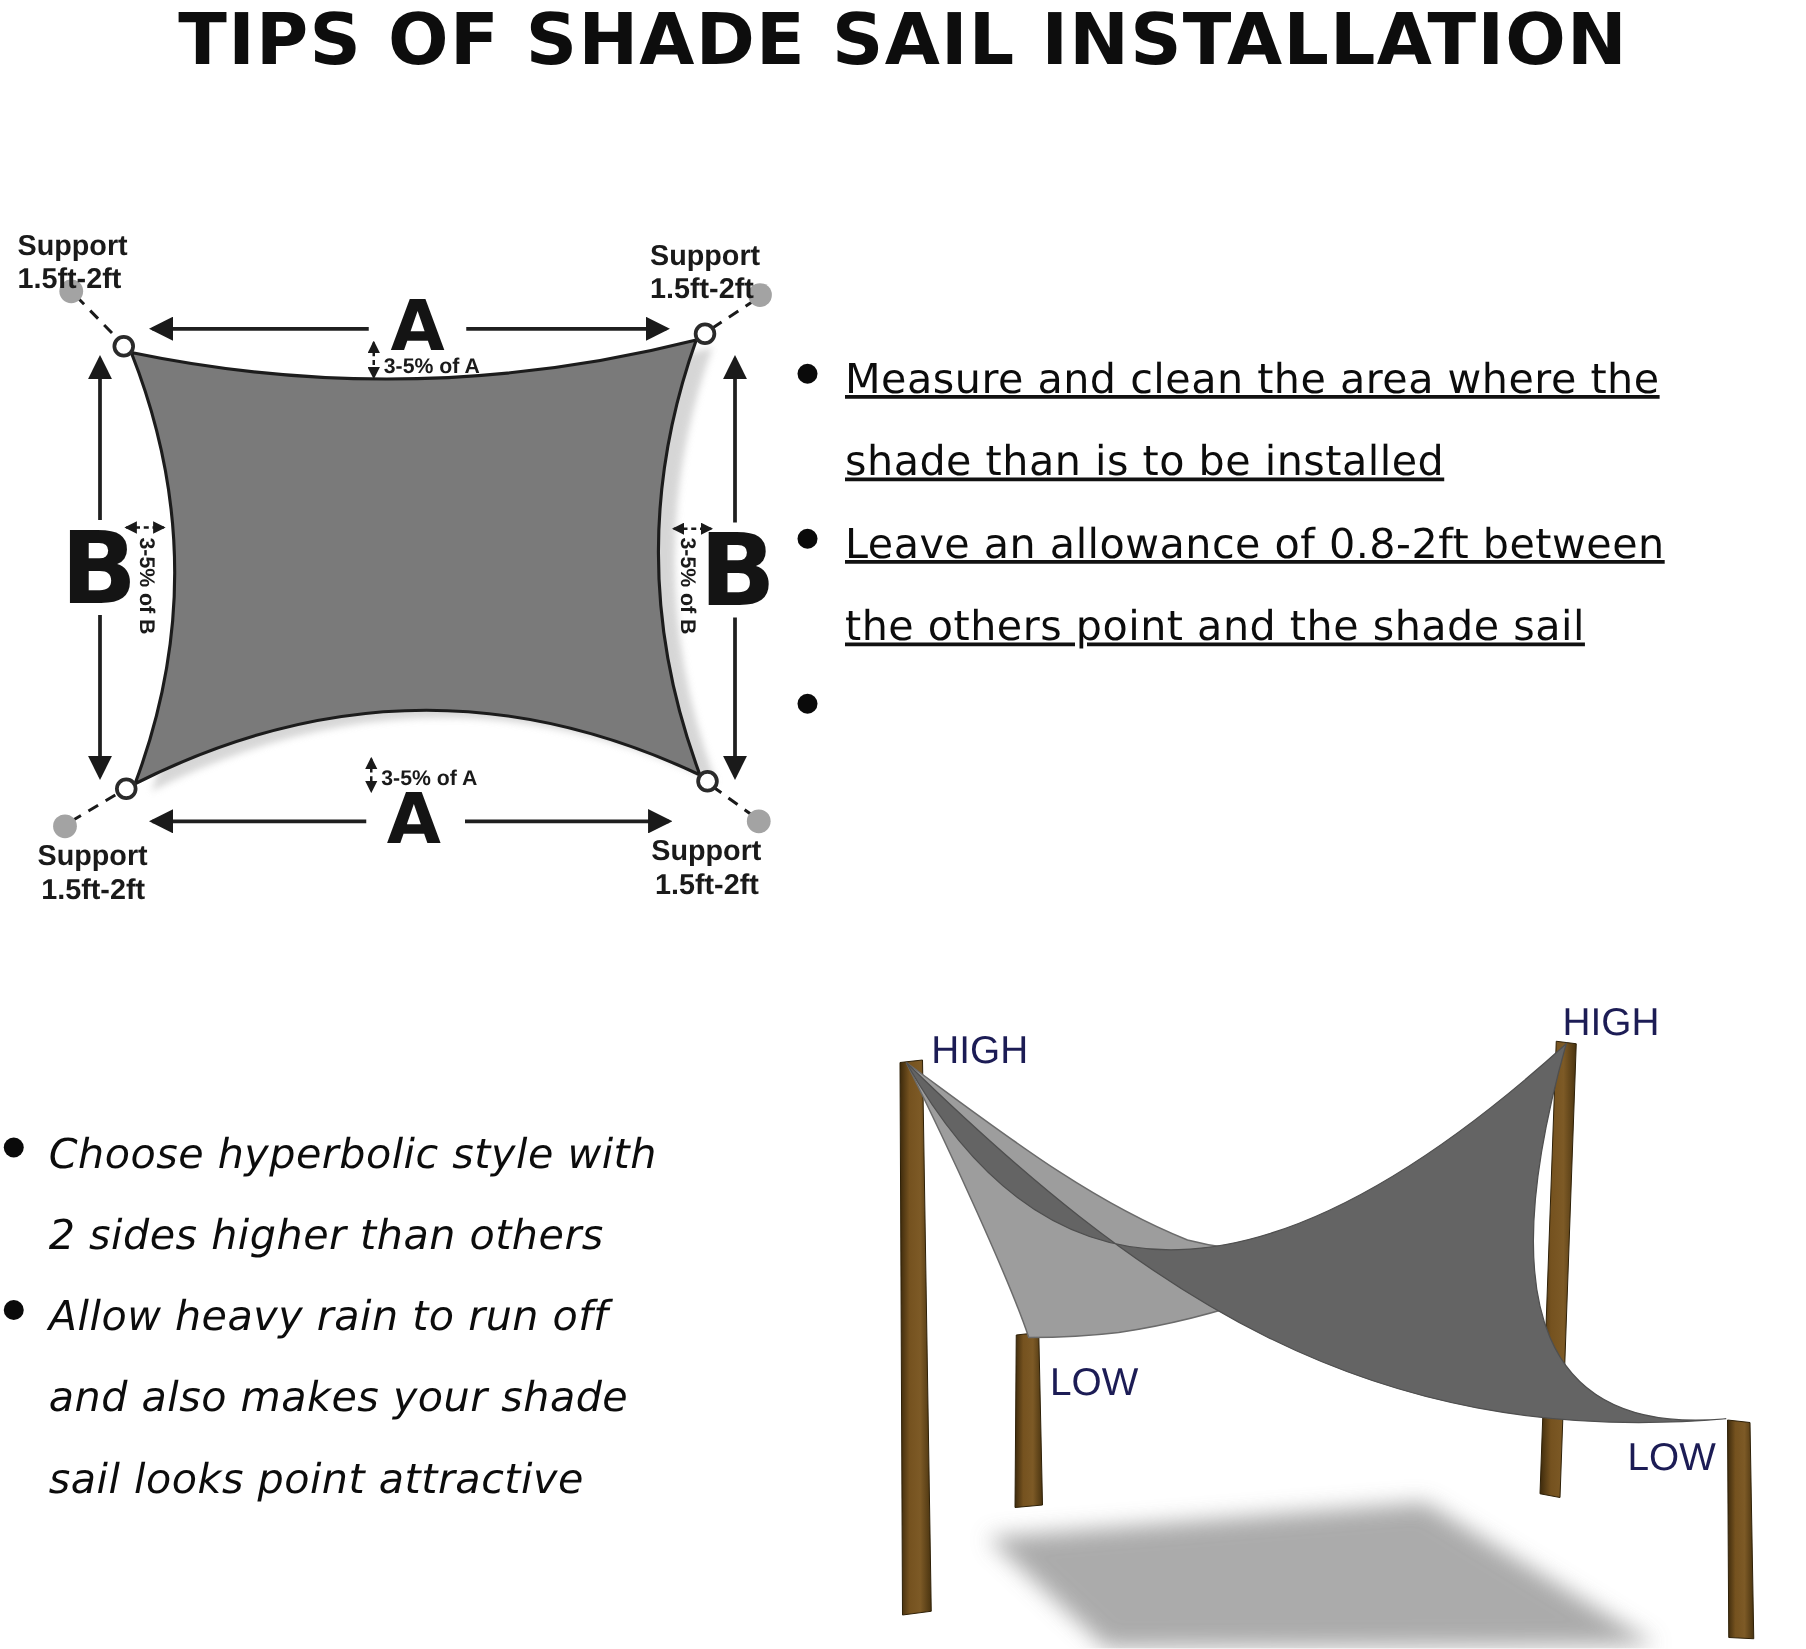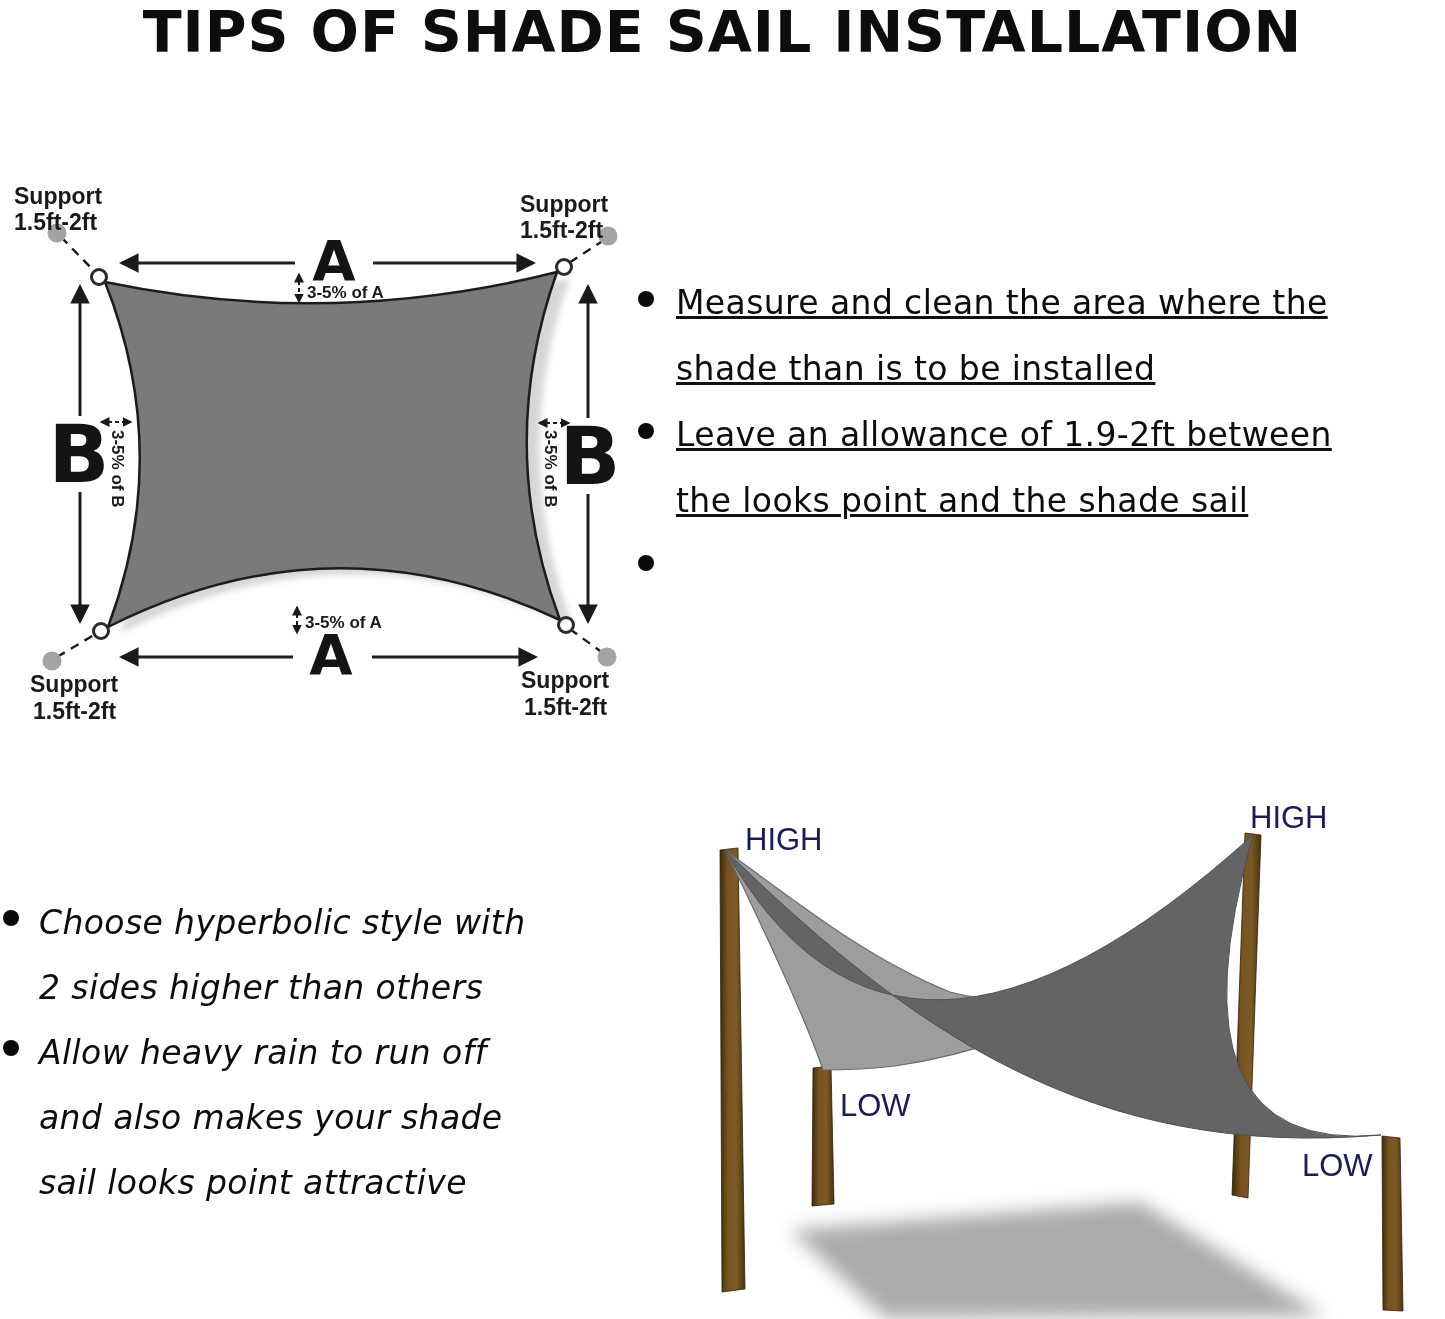--- a/index.html
+++ b/index.html
@@ -116,22 +116,22 @@
     <div class="tip">
       <span class="dot"></span>
       <div class="lines">
         <div>Measure and clean the area where the</div>
         <div>shade than is to be installed</div>
       </div>
     </div>
     <div class="tip">
       <span class="dot"></span>
       <div class="lines">
-        <div>Leave an allowance of 1.9-2ft between</div>
-        <div>the looks point and the shade sail</div>
+        <div>Leave an allowance of 0.8-2ft between</div>
+        <div>the others point and the shade sail</div>
       </div>
     </div>
     <div class="tip">
       <span class="dot"></span>
     </div>
   </div>
 
   <div class="tips tips-left">
     <div class="tip">
       <span class="dot"></span>

